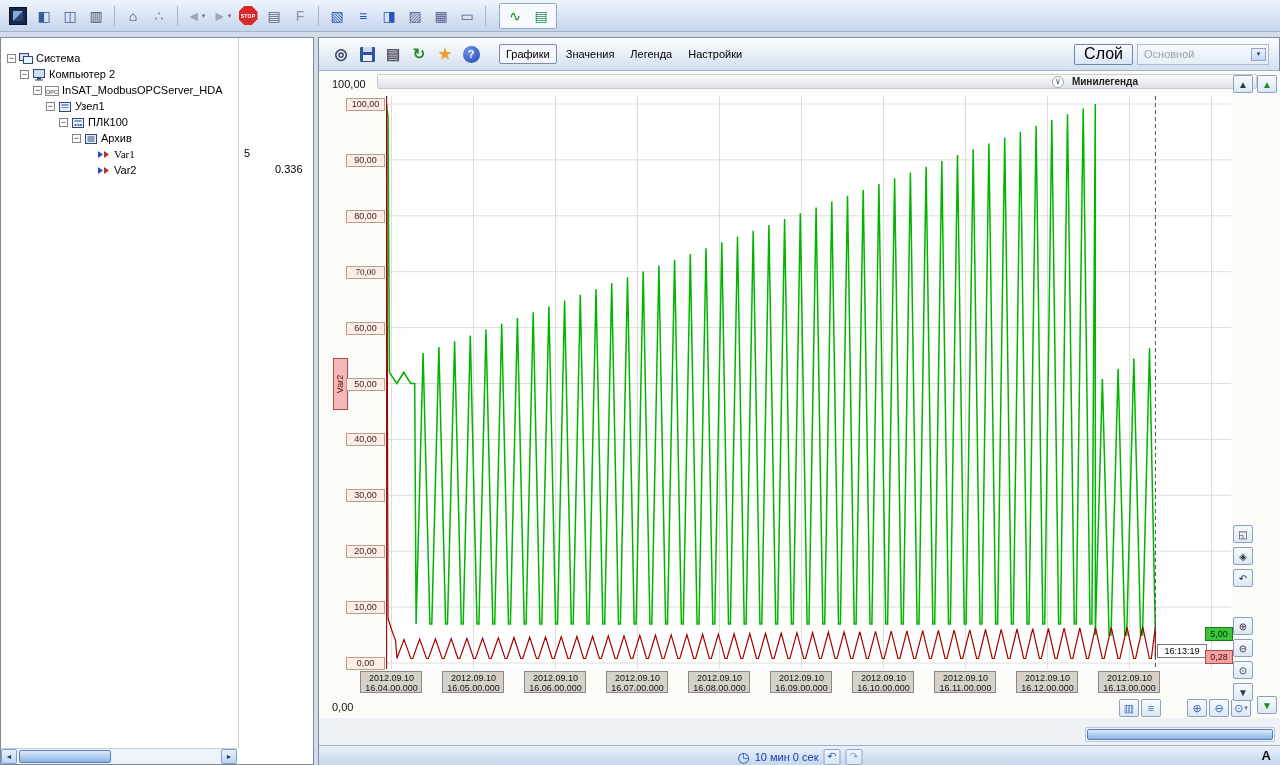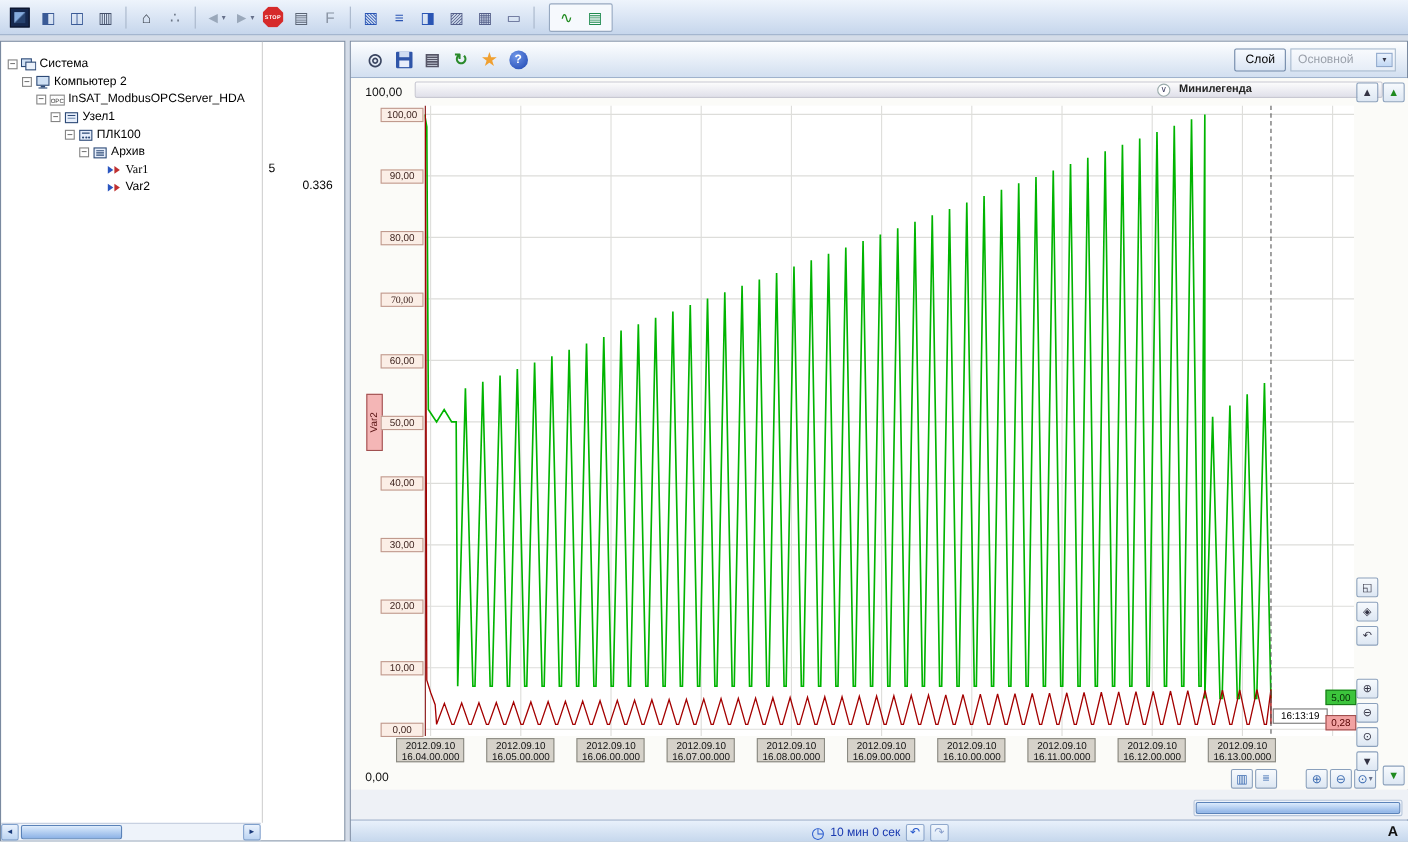--- a/index.html
+++ b/index.html
@@ -35,22 +35,22 @@
 #trend-toolbar{position:absolute;left:0;top:0;width:100%;height:33px;background:linear-gradient(#fdfeff,#d2dff0);border-bottom:1px solid #9fb2cc;display:flex;align-items:center;padding:0 10px}
 .tt-icon{width:24px;height:24px;display:flex;align-items:center;justify-content:center;font-size:15px;margin-right:2px;border-radius:2px}
 .floppy-icon{width:15px;height:15px;background:#2f55a8;position:relative;border-radius:1px}
 .floppy-icon:before{content:"";position:absolute;left:3px;top:0;width:9px;height:5px;background:#cfdcf2}
 .floppy-icon:after{content:"";position:absolute;left:3px;bottom:1px;width:9px;height:6px;background:#e8eefb}
 .help-circle{width:17px;height:17px;border-radius:50%;background:radial-gradient(circle at 35% 30%,#6f96e8,#1b44b0);color:#fff;font-size:11px;font-weight:bold;display:flex;align-items:center;justify-content:center}
 .tabs{display:flex;align-items:center;margin-left:14px;gap:2px}
 .tab{font-size:11px;padding:3px 6px;color:#000;border:1px solid transparent}
 .tab.active{border:1px solid #7a8aa8;background:#f4f8fd;border-radius:2px}
 .layer-group{margin-left:auto;display:flex;align-items:center;gap:4px}
-.layer-btn{font-size:11px;height:21px;padding:0 9px;border:1px solid #7088a8;border-radius:2px;background:linear-gradient(#f8fbff,#dae5f4);display:flex;align-items:center}
-.layer-select{width:96px;height:21px;border:1px solid #aabccf;background:linear-gradient(#f8fafd,#e6edf7);font-size:11px;color:#9aa0aa;display:flex;align-items:center;padding-left:6px;position:relative}
+.layer-btn{font-size:16px;height:21px;padding:0 9px;border:1px solid #7088a8;border-radius:2px;background:linear-gradient(#f8fbff,#dae5f4);display:flex;align-items:center}
+.layer-select{width:132px;height:21px;border:1px solid #aabccf;background:linear-gradient(#f8fafd,#e6edf7);font-size:11px;color:#9aa0aa;display:flex;align-items:center;padding-left:6px;position:relative}
 .layer-select .dd{position:absolute;right:2px;top:3px;width:15px;height:13px;background:linear-gradient(#eaf2fd,#c2d8f4);border:1px solid #8fa8cc;font-size:7px;color:#334;display:flex;align-items:center;justify-content:center}
 
 
 #chart-area{position:absolute;left:0;top:33px;width:962px;height:647px;background:#fbfbf8}
 .minilegend{position:absolute;left:58px;top:3px;width:880px;height:15px;background:linear-gradient(#fcfcfc,#e0e0ea);border:1px solid #c8c8d2;border-radius:2px;display:flex;align-items:center;justify-content:flex-end;padding-right:118px;gap:8px}
 .ml-chev{width:12px;height:12px;border:1px solid #9aa;border-radius:50%;background:#fff;font-size:8px;line-height:10px;text-align:center;color:#446}
 .ml-label{font-size:10px;font-weight:bold;color:#222}
 .range-label{position:absolute;font-size:11px;color:#111}
 #plot-wrap{position:absolute;left:67px;top:25px;width:845px;height:573px;background:#fff}
 .ytick,.ytick-box{font-size:9px}
@@ -271,20 +271,26 @@
           </span>
           <span class="tt-icon">
             <span style="color:#2a8a2a;font-weight:bold">↻</span>
           </span>
           <span class="tt-icon">
             <span style="color:#f0a030;font-weight:bold">★</span>
           </span>
           <span class="tt-icon">
             <span class="help-circle">?</span>
           </span>
+        </span>
+      <span class="tabs" id="tt-tabs">
+          <span class="tab active">Графики</span>
+          <span class="tab">Значения</span>
+          <span class="tab">Легенда</span>
+          <span class="tab">Настройки</span>
         </span>
       <span class="layer-group">
         <span class="layer-btn">Слой</span>
         <span class="layer-select">
           <span>Основной</span>
           <span class="dd">▾</span>
         </span>
       </span>
     </div>
 

